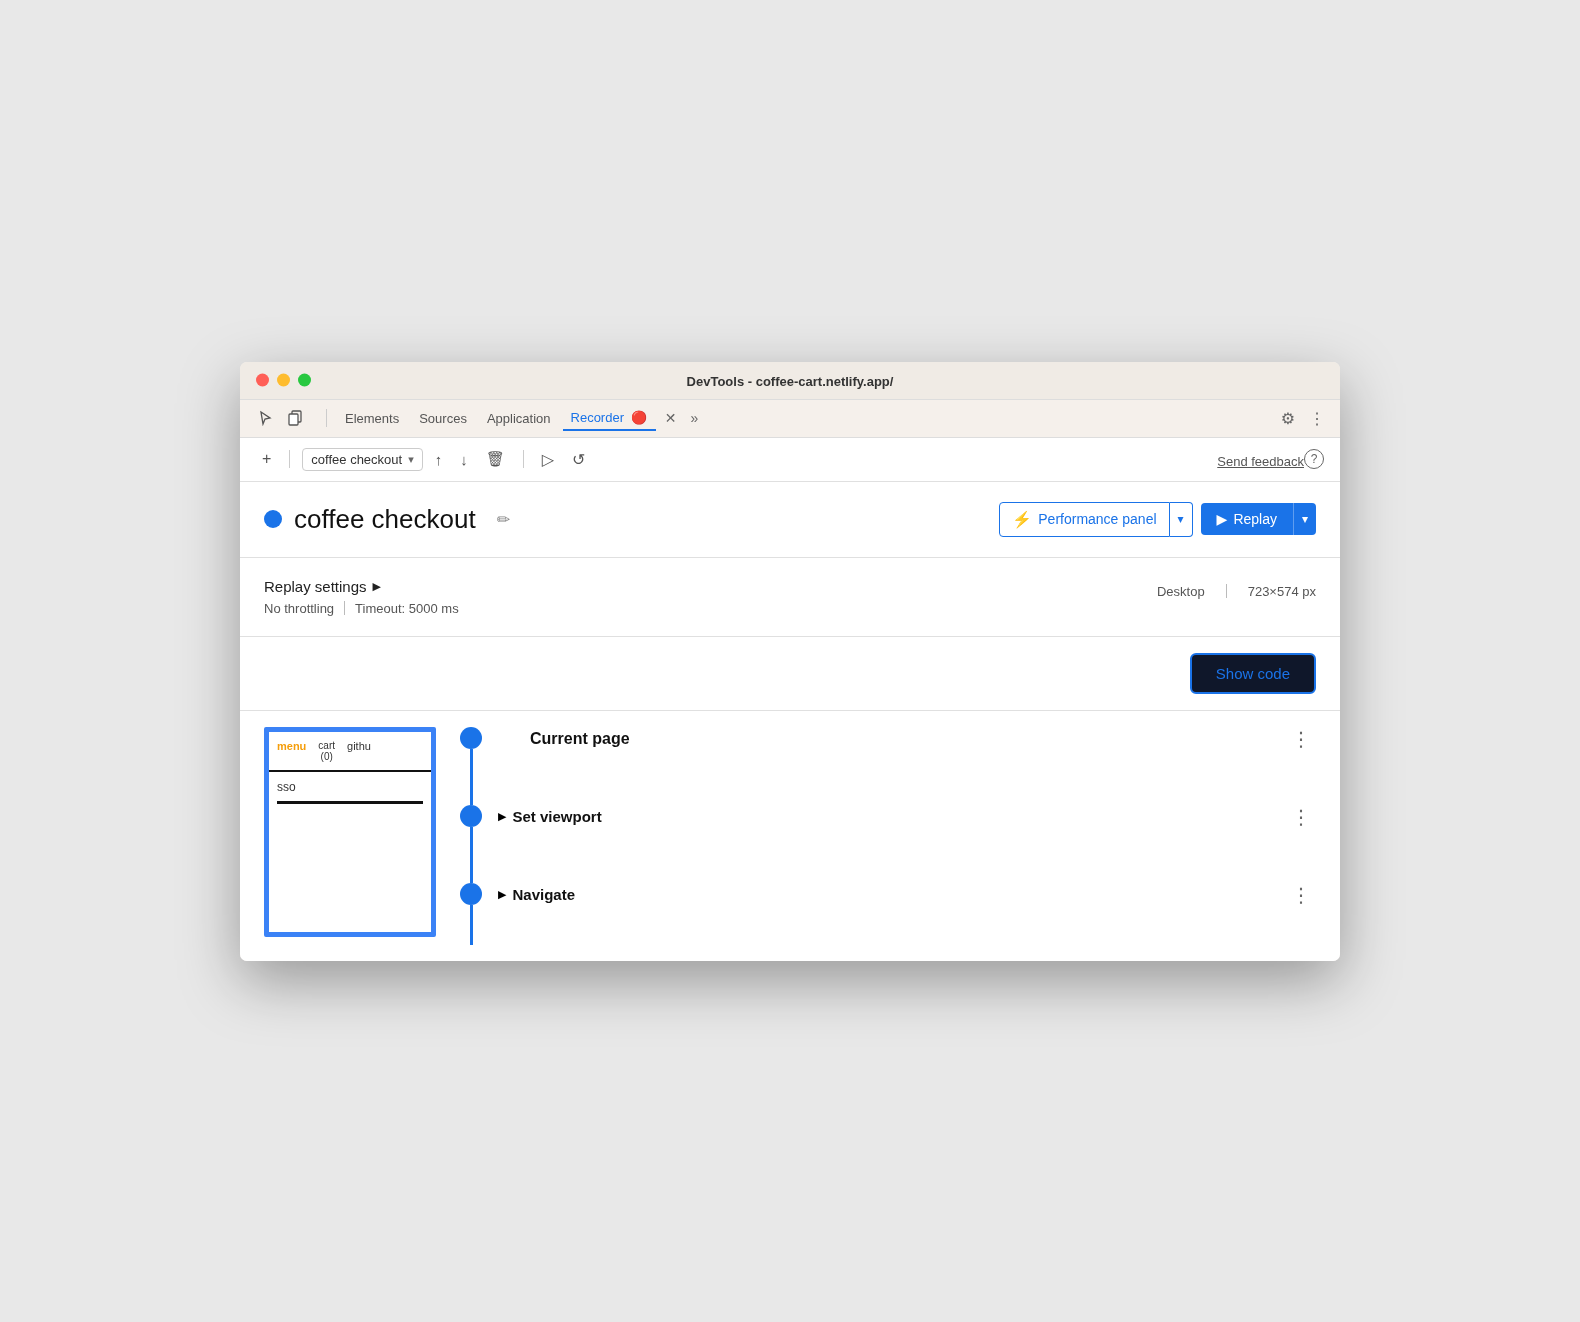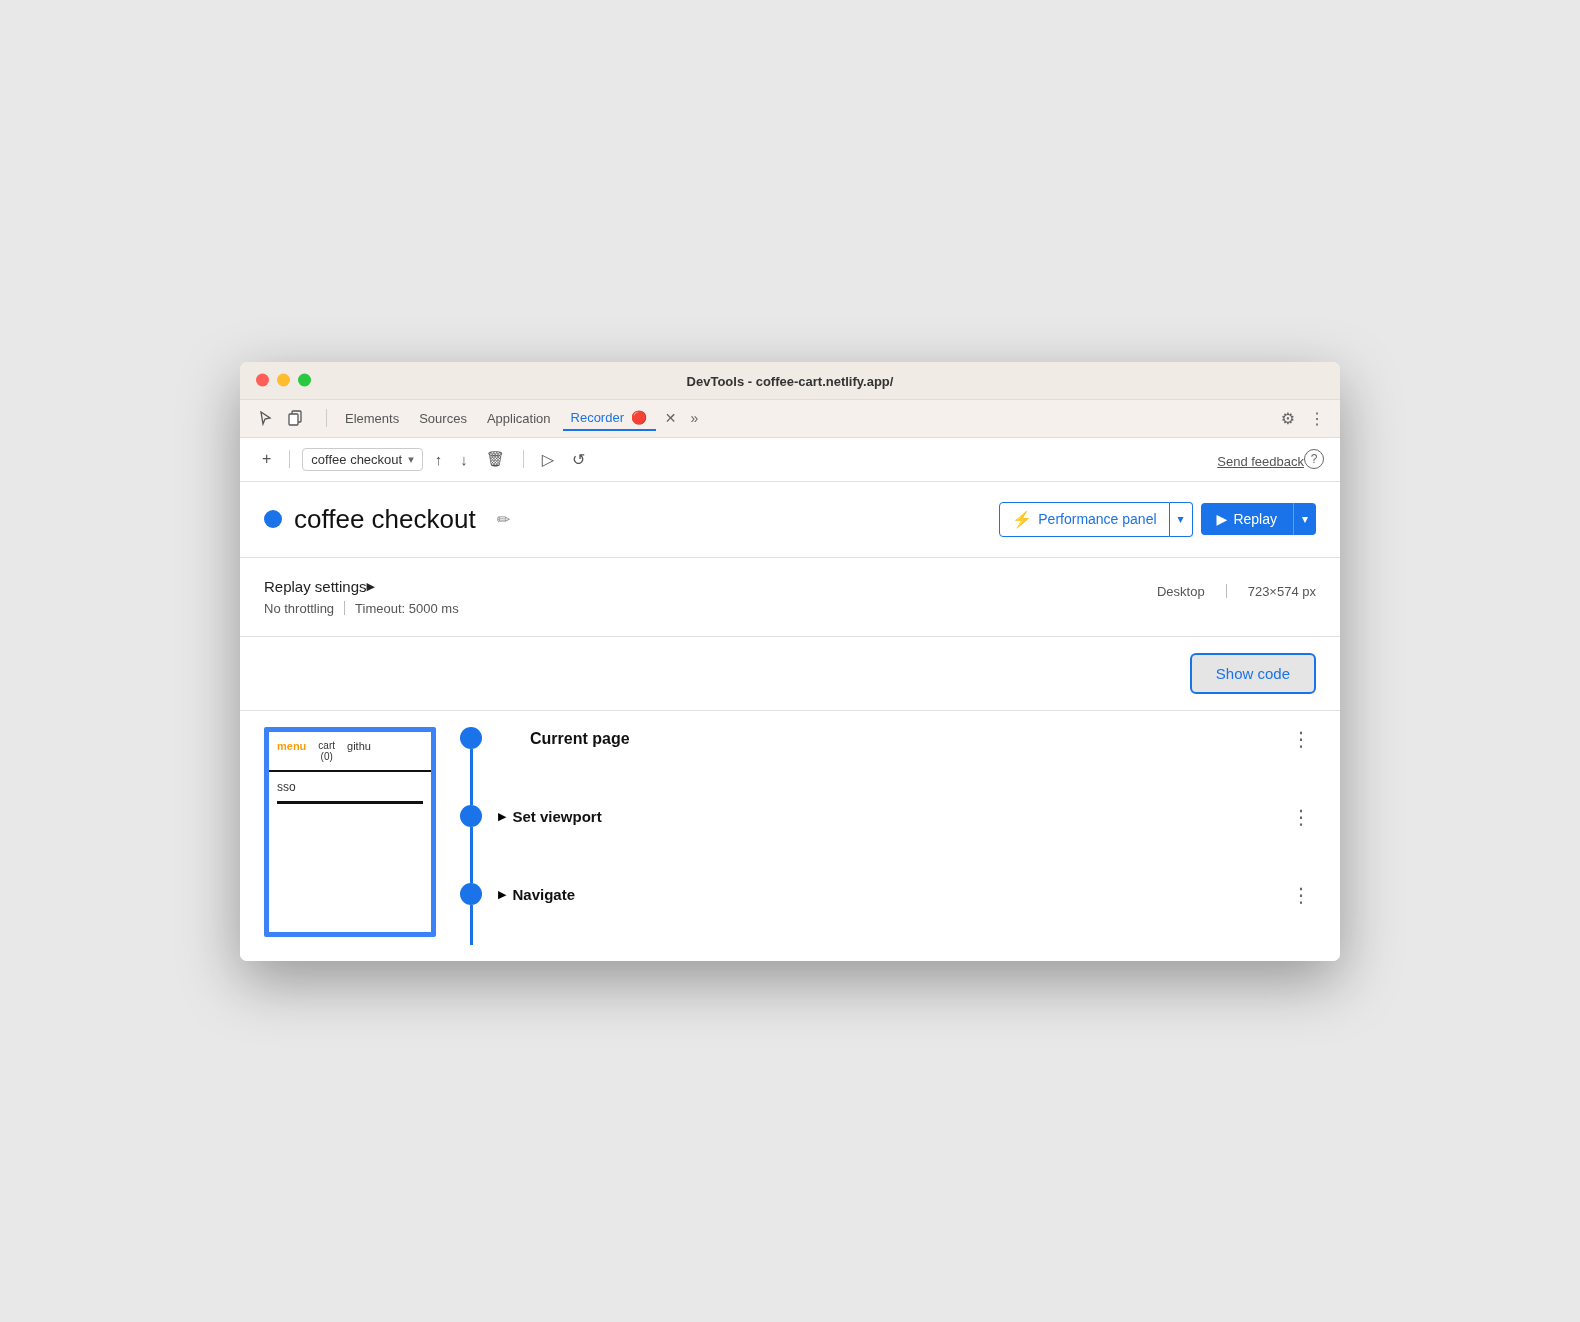--- a/index.html
+++ b/index.html
@@ -253,20 +253,21 @@
       border-bottom: 1px solid #e0e0e0;
     }
     .settings-left { flex: 1; }
     .settings-right { flex: 1; text-align: right; }
     .settings-title {
       font-size: 15px;
       font-weight: 500;
       color: #222;
       display: flex;
       align-items: center;
+      gap: 6px;
       cursor: pointer;
     }
     .settings-title .arrow { font-size: 11px; }
     .settings-details {
       display: flex;
       align-items: center;
       gap: 0;
       margin-top: 6px;
       font-size: 13px;
       color: #555;
@@ -297,21 +298,21 @@
       display: flex;
       justify-content: flex-end;
       border-bottom: 1px solid #e0e0e0;
     }
     .show-code-btn {
       border: 2px solid #1a73e8;
       border-radius: 6px;
       padding: 10px 24px;
       font-size: 15px;
       color: #1a73e8;
-      background: #e5e5e5;
+      background: #0f172a;
       cursor: pointer;
       font-weight: 400;
     }
     
     .steps-section {
       padding: 16px 24px;
       position: relative;
     }
     .step-dot {
       width: 22px;

